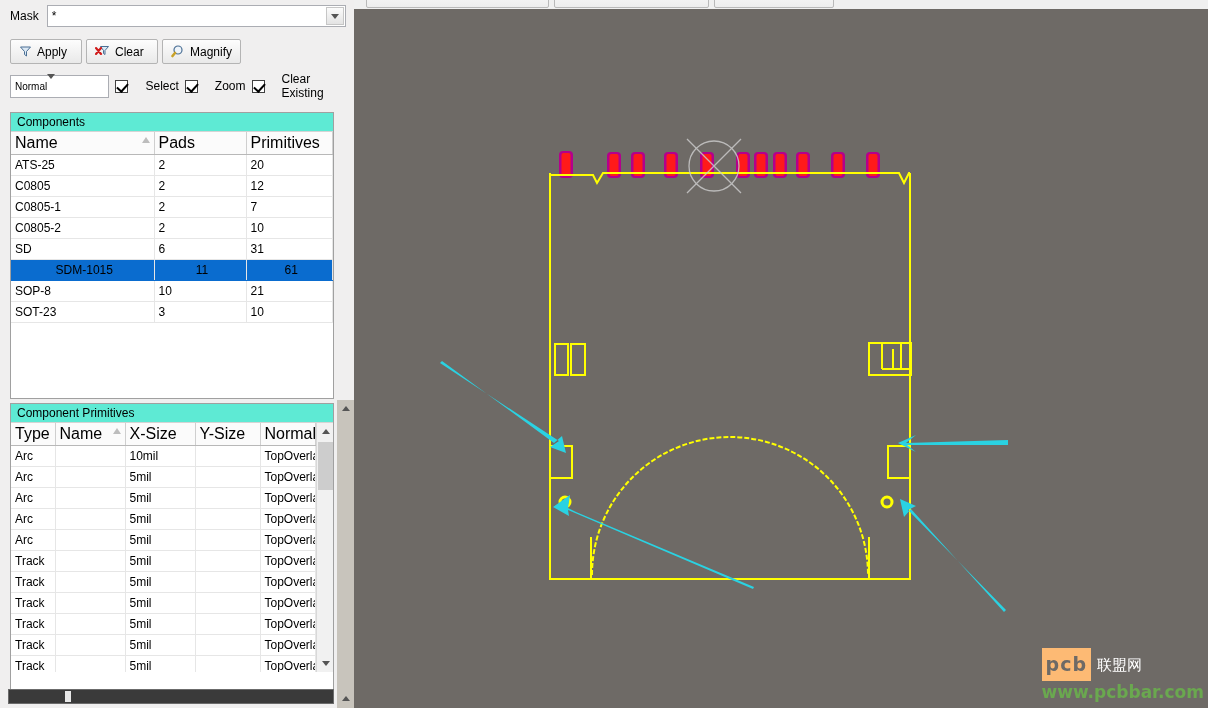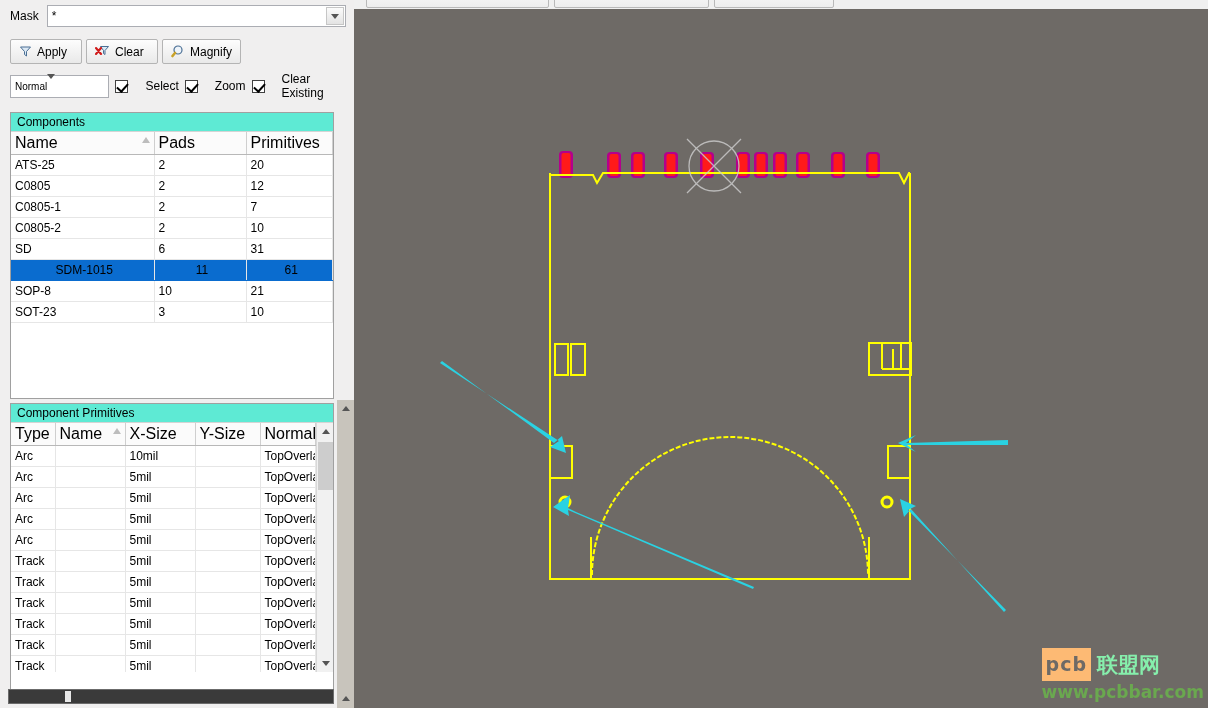--- a/index.html
+++ b/index.html
@@ -173,21 +173,21 @@
     text-align:left; user-select:none;
   }
   #wm-logo {
     display:flex; align-items:center; gap:6px;
   }
   #wm-pcb {
     background:#fdba74; color:#6e6a66; font-weight:bold;
     font-size:19px; letter-spacing:1px; padding:6px 4px;
     font-family:"DejaVu Sans", sans-serif; line-height:21px;
   }
-  #wm-cn { color:#86efac; font-size:21px; font-weight:bold; line-height:22px; }
+  #wm-cn { color:#ffffff; font-size:15px; font-weight:normal; line-height:22px; }
   #wm-url { color:#6aa84f; font-size:17px; font-weight:bold; margin-top:1px;
             font-family:"DejaVu Sans", sans-serif; }
 </style>
 </head>
 <body>
 
 <div id="root">
 
   <div id="left-panel">
 

